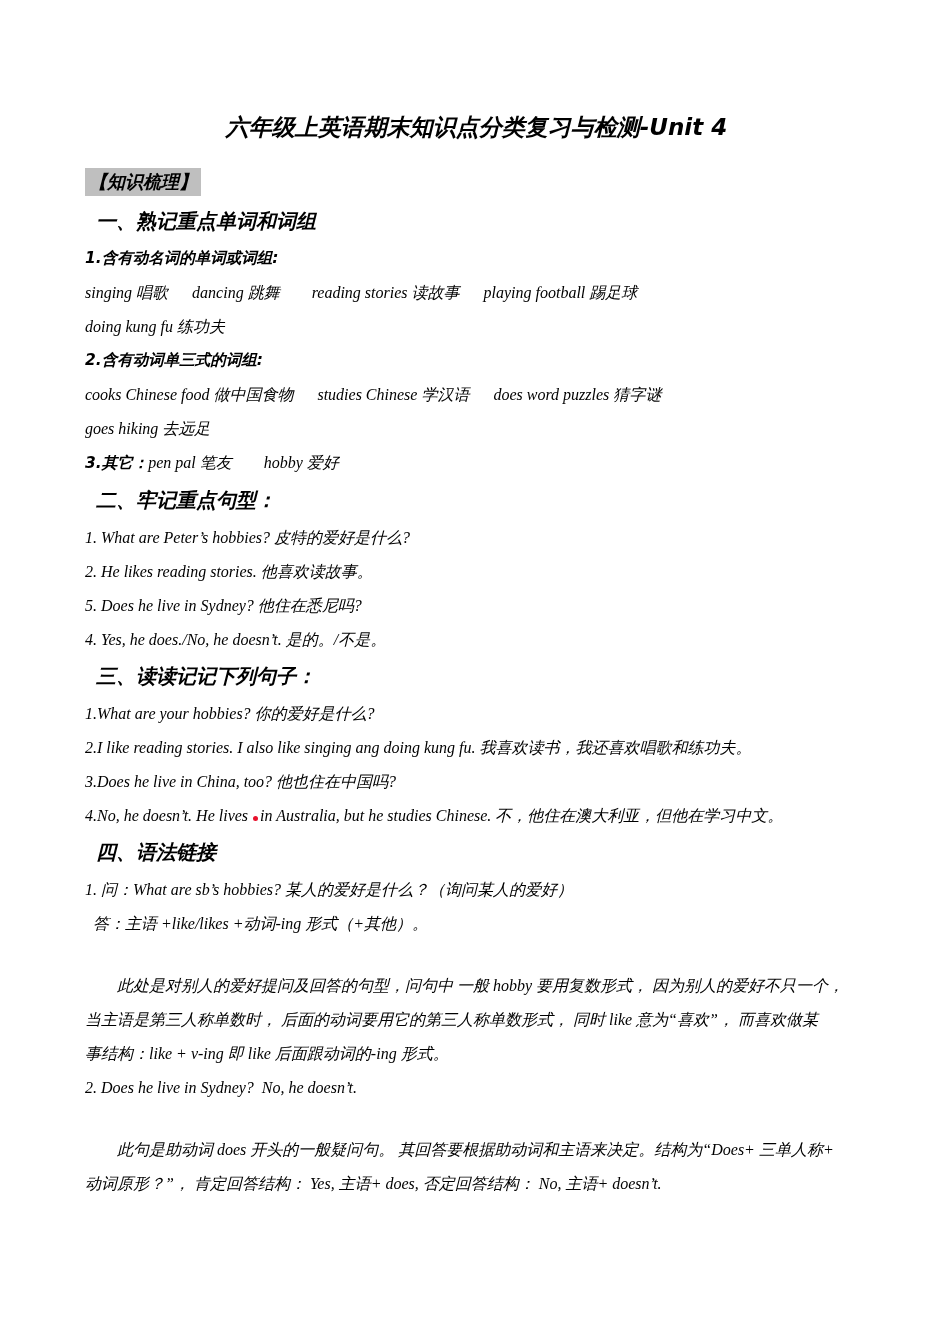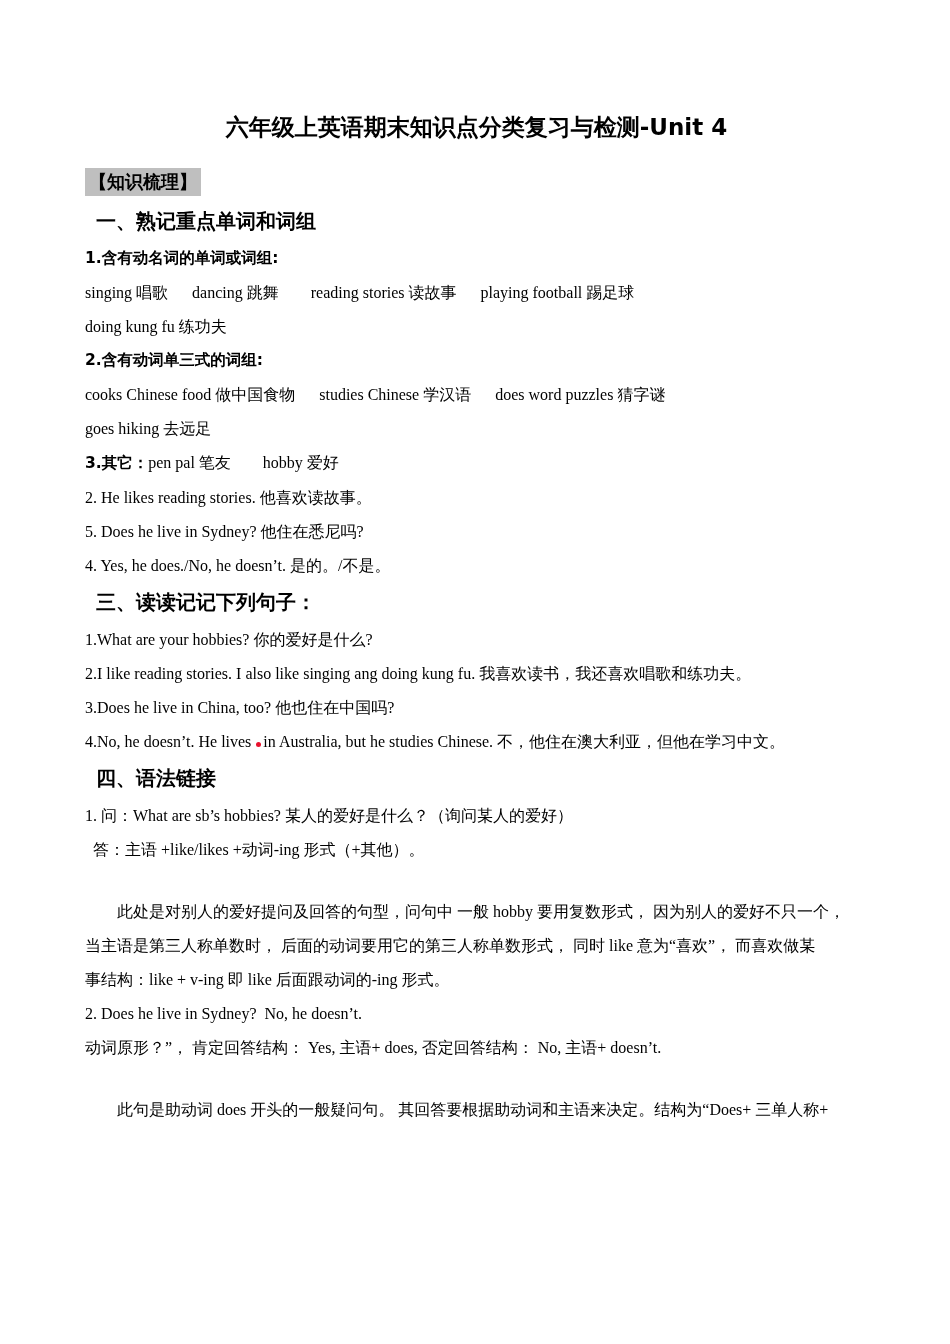--- a/index.html
+++ b/index.html
@@ -13,20 +13,21 @@
     width:950px;
     min-height:1344px;
     background:#ffffff;
     color:var(--text);
     font-family:"Liberation Serif","DejaVu Serif",serif;
   }
   .page{
     width:950px;
     min-height:1344px;
     padding:112px 82px 20px 85px;
+    font-style:italic;
   }
   .title{
     font-family:"DejaVu Sans","Liberation Sans",sans-serif;
     font-size:23px;
     font-weight:700;
     text-align:center;
     margin:0 0 26px 0;
     line-height:30px;
   }
   .badge-row{margin:0 0 12px 0;line-height:26px;}
@@ -90,36 +91,38 @@
   <p class="line bold">1.含有动名词的单词或词组:</p>
   <p class="line">singing 唱歌      dancing 跳舞        reading stories 读故事      playing football 踢足球</p>
   <p class="line">doing kung fu 练功夫</p>
 
   <p class="line bold">2.含有动词单三式的词组:</p>
   <p class="line">cooks Chinese food 做中国食物      studies Chinese 学汉语      does word puzzles 猜字谜</p>
   <p class="line">goes hiking 去远足</p>
 
   <p class="line"><span class="lead-bold">3.其它：</span><span>pen pal 笔友        hobby 爱好</span></p>
 
+  <h2 class="heading">二、牢记重点句型：</h2>
 
+  <p class="line">1. What are Peter’s hobbies? 皮特的爱好是什么?</p>
   <p class="line">2. He likes reading stories. 他喜欢读故事。</p>
   <p class="line">5. Does he live in Sydney? 他住在悉尼吗?</p>
   <p class="line">4. Yes, he does./No, he doesn’t. 是的。/不是。</p>
 
   <h2 class="heading">三、读读记记下列句子：</h2>
 
   <p class="line">1.What are your hobbies? 你的爱好是什么?</p>
   <p class="line">2.I like reading stories. I also like singing ang doing kung fu. 我喜欢读书，我还喜欢唱歌和练功夫。</p>
   <p class="line">3.Does he live in China, too? 他也住在中国吗?</p>
   <p class="line"><span>4.No, he doesn’t. He lives </span><span class="red-dot"></span><span>in Australia, but he studies Chinese. 不，他住在澳大利亚，但他在学习中文。</span></p>
 
   <h2 class="heading">四、语法链接</h2>
 
   <p class="line">1. 问：What are sb’s hobbies? 某人的爱好是什么？（询问某人的爱好）</p>
   <p class="line indent-small">答：主语 +like/likes +动词-ing 形式（+其他）。</p>
   <p class="line indent-first">此处是对别人的爱好提问及回答的句型，问句中 一般 hobby 要用复数形式， 因为别人的爱好不只一个，</p>
   <p class="line">当主语是第三人称单数时， 后面的动词要用它的第三人称单数形式， 同时 like 意为“喜欢”， 而喜欢做某</p>
   <p class="line">事结构：like + v-ing 即 like 后面跟动词的-ing 形式。</p>
   <p class="line">2. Does he live in Sydney?  No, he doesn’t.</p>
+  <p class="line indent-first">此句是助动词 does 开头的一般疑问句。 其回答要根据助动词和主语来决定。结构为“Does+ 三单人称+</p>
   <p class="line">动词原形？”， 肯定回答结构： Yes, 主语+ does, 否定回答结构： No, 主语+ doesn’t.</p>
-  <p class="line indent-first">此句是助动词 does 开头的一般疑问句。 其回答要根据助动词和主语来决定。结构为“Does+ 三单人称+</p>
 
 </div>
 
 </body></html>

